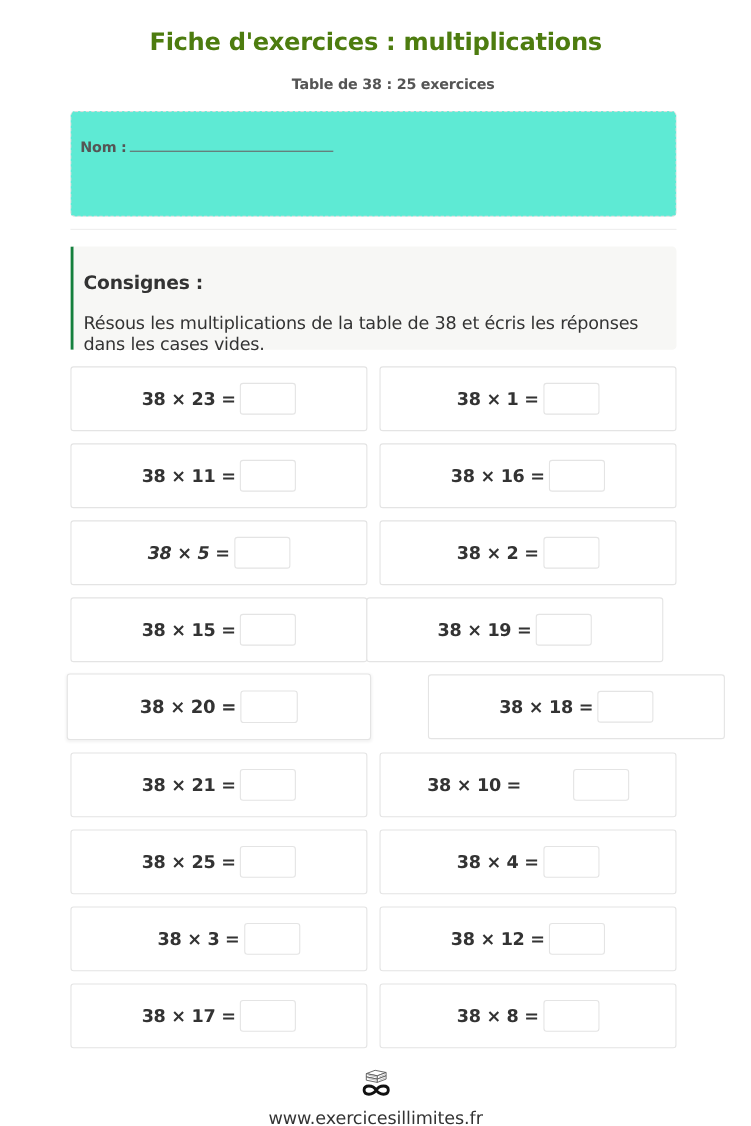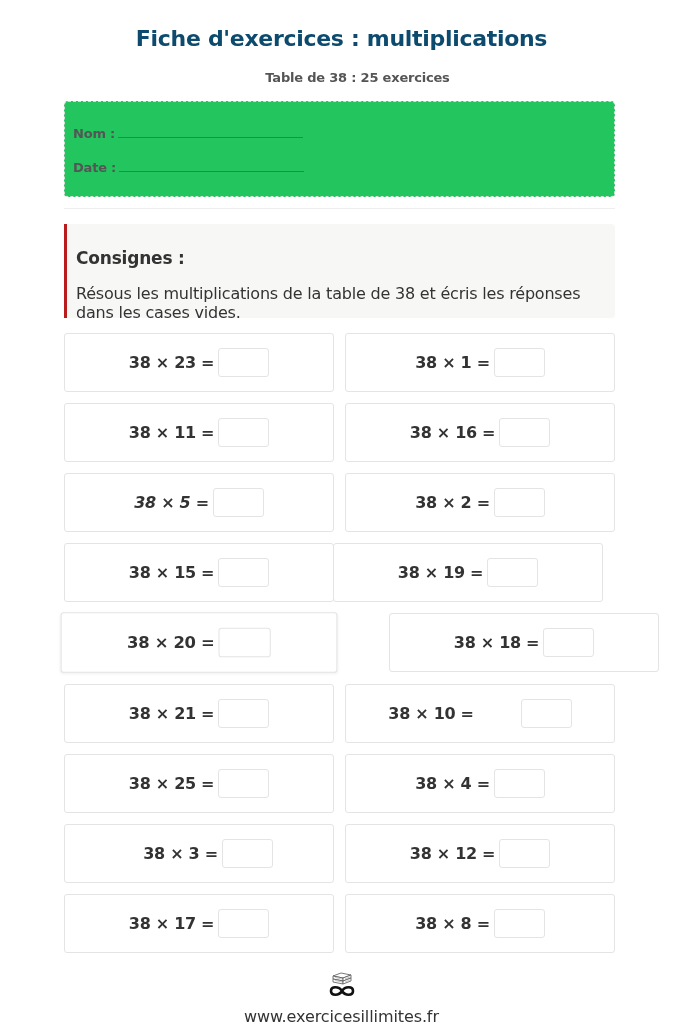--- a/index.html
+++ b/index.html
@@ -1,34 +1,34 @@
 <!DOCTYPE html>
 <html><head>
   <meta charset="utf-8">
   <style>
     * { box-sizing: border-box; margin: 0; padding: 0; }
     html, body { width: 683px; height: 1024px; background: #ffffff; overflow: hidden; }
     body { font-family: "DejaVu Sans", "Liberation Sans", sans-serif; color: #333333; position: relative; }
 
     .title { position: absolute; top: 26px; left: 0; width: 683px; text-align: center;
-      font-size: 22px; font-weight: bold; color: #0c4a6e; letter-spacing: -0.3px; }
+      font-size: 22px; font-weight: bold; color: #4d7c0f; letter-spacing: -0.3px; }
     .subtitle { position: absolute; top: 70px; left: 0; width: 683px; text-align: center;
       font-size: 13px; font-weight: bold; color: #555555; letter-spacing: -0.2px; padding-left: 32px; }
 
     .info-box { position: absolute; top: 101px; left: 64px; width: 551px; height: 96px;
-      background: #22c55e; border: 1px dashed #dcdcdc; border-radius: 4px; }
+      background: #5eead4; border: 1px dashed #dcdcdc; border-radius: 4px; }
     .info-line { position: absolute; left: 8px; font-size: 13px; font-weight: bold; color: #555555; letter-spacing: -0.2px; }
     .info-line.nom { top: 24px; }
     .info-line.date { top: 58px; }
     .info-line .blank { display: inline-block; width: 185px; border-bottom: 1px solid #666666; height: 12px; margin-left: 3px; vertical-align: baseline; }
 
     .divider { position: absolute; top: 208px; left: 64px; width: 551px; height: 1px; background: #eeeeee; }
 
     .consignes { position: absolute; top: 224px; left: 64px; width: 551px; height: 94px;
-      background: #f7f7f5; border-left: 3px solid #b91c1c; border-radius: 0 4px 4px 0; }
+      background: #f7f7f5; border-left: 3px solid #15803d; border-radius: 0 4px 4px 0; }
     .consignes-title { position: absolute; top: 24px; left: 9px; font-size: 17px; font-weight: bold; color: #333333; letter-spacing: -0.2px; }
     .consignes-text { position: absolute; top: 60px; left: 9px; font-size: 16px; color: #333333; letter-spacing: -0.2px; }
 
     .grid { position: absolute; top: 333px; left: 64px; width: 551px; }
     .card { position: absolute; width: 270px; height: 59px; background: #ffffff;
       border: 1px solid #e4e4e4; border-radius: 3px;
       display: flex; align-items: center; justify-content: center; }
     .card.hovered { transform: scale(1.025); box-shadow: 0 1px 3px rgba(0,0,0,0.06); }
     .expr { font-size: 16px; font-weight: bold; color: #333333; letter-spacing: -0.3px; white-space: pre; }
     .answer { width: 51px; height: 29px; margin-left: 4px; border: 1px solid #e4e4e4; border-radius: 3px; background: #ffffff; }
@@ -39,23 +39,20 @@
   </style>
 </head>
 <body>
 
 <div class="title">Fiche d'exercices : multiplications</div>
 <div class="subtitle">Table de 38 : 25 exercices</div>
 
 <div class="info-box">
   <div class="info-line nom">
     <span>Nom :</span><span class="blank"></span>
-  </div>
-  <div class="info-line date">
-    <span>Date :</span><span class="blank"></span>
   </div>
 </div>
 
 <div class="divider"></div>
 
 <div class="consignes">
   <div class="consignes-title">Consignes :</div>
   <div class="consignes-text">Résous les multiplications de la table de 38 et écris les réponses dans les cases vides.</div>
 </div>
 

